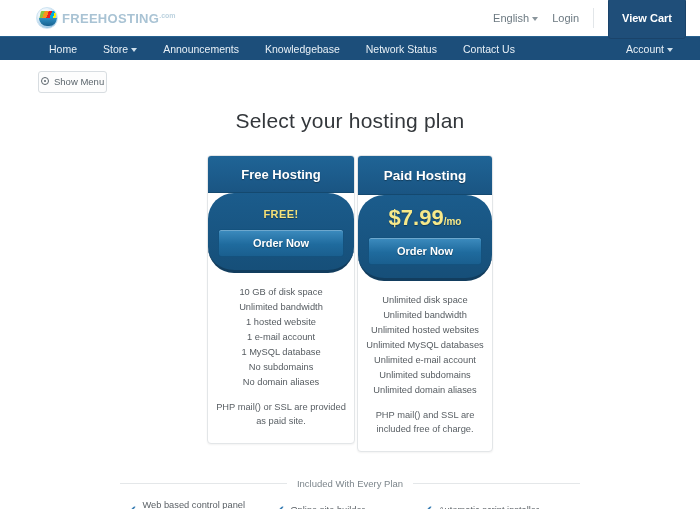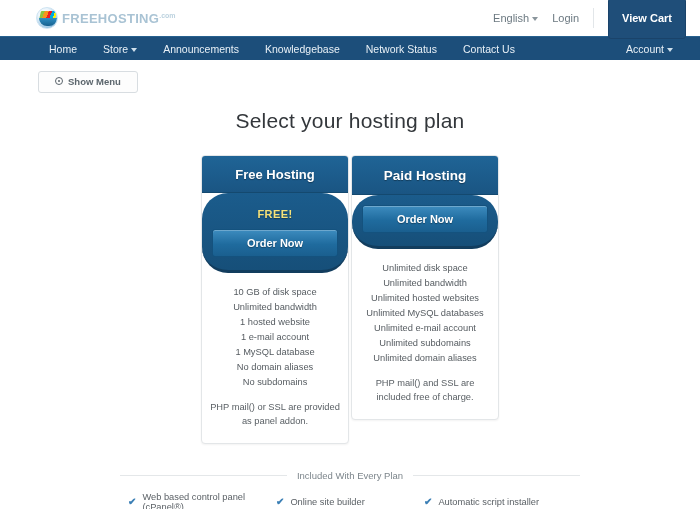--- a/index.html
+++ b/index.html
@@ -80,21 +80,21 @@
     line-height: 24px; white-space: nowrap;
   }
   .nav-item .caret-d { border-top-color: #cfe0ec; }
   .nav-right { margin-left: auto; }
 
   
   .showmenu-wrap { padding: 11px 0 0 38px; }
   .showmenu {
     display: inline-flex; gap: 5px;
     border: 1px solid #d8dde1; background: #fdfdfd; border-radius: 3px;
-    font-size: 9.5px; color: #5c666d; padding: 5px 16px; line-height: 1; font-weight: bold;
+    font-size: 9.5px; color: #5c666d; padding: 5px 2px; line-height: 1;
   }
   .gear-ico {
     width: 8px; height: 8px; border-radius: 50%;
     border: 1.6px solid #5c666d; position: relative; flex: 0 0 auto;
   }
   .gear-ico::after{
     content:""; position:absolute; left:50%; top:50%; width:2px; height:2px;
     background:#5c666d; border-radius:50%; transform:translate(-50%,-50%);
   }
 
@@ -107,21 +107,21 @@
   
   .plans {
     display: flex; justify-content: center; align-items: flex-start;
     gap: 2px; margin-top: 22px;
   }
   .card {
     background: #fff; border: 1px solid #e3e6e8; border-radius: 4px;
     box-shadow: 0 1px 2px rgba(0,0,0,.05);
     width: 148px; overflow: hidden;
   }
-  .card.featured { width: 148px; }
+  .card.featured { width: 136px; }
 
   .card-head {
     background: linear-gradient(#1f6496, #1a5583);
     color: #fff; text-align: center;
     font-size: 13px; font-weight: bold; padding: 11px 0 10px;
     border-bottom: 1px solid #14496f;
     text-shadow: 0 1px 1px rgba(0,0,0,.35);
   }
   .card.featured .card-head { font-size: 13.5px; padding: 12px 0 11px; }
 
@@ -227,29 +227,30 @@
     <div class="card-price-box">
       <div class="price-free">FREE!</div>
       <span class="btn-order">Order Now</span>
     </div>
     <div class="card-body">
       <div>10 GB of disk space</div>
       <div>Unlimited bandwidth</div>
       <div>1 hosted website</div>
       <div>1 e-mail account</div>
       <div>1 MySQL database</div>
+      <div>No subdomains</div>
       <div>No domain aliases</div>
-      <div>No subdomains</div>
-      <div class="card-note">PHP mail() or SSL are provided as panel addon.</div>
+      <div class="card-note">PHP mail() or SSL are provided as paid site.</div>
     </div>
   </div>
 
   <div class="card featured">
     <div class="card-head">Paid Hosting</div>
     <div class="card-price-box">
+      <div class="price-amount"><span>$7.99</span><span class="per">/mo</span></div>
       <span class="btn-order">Order Now</span>
     </div>
     <div class="card-body">
       <div>Unlimited disk space</div>
       <div>Unlimited bandwidth</div>
       <div>Unlimited hosted websites</div>
       <div>Unlimited MySQL databases</div>
       <div>Unlimited e-mail account</div>
       <div>Unlimited subdomains</div>
       <div>Unlimited domain aliases</div>

